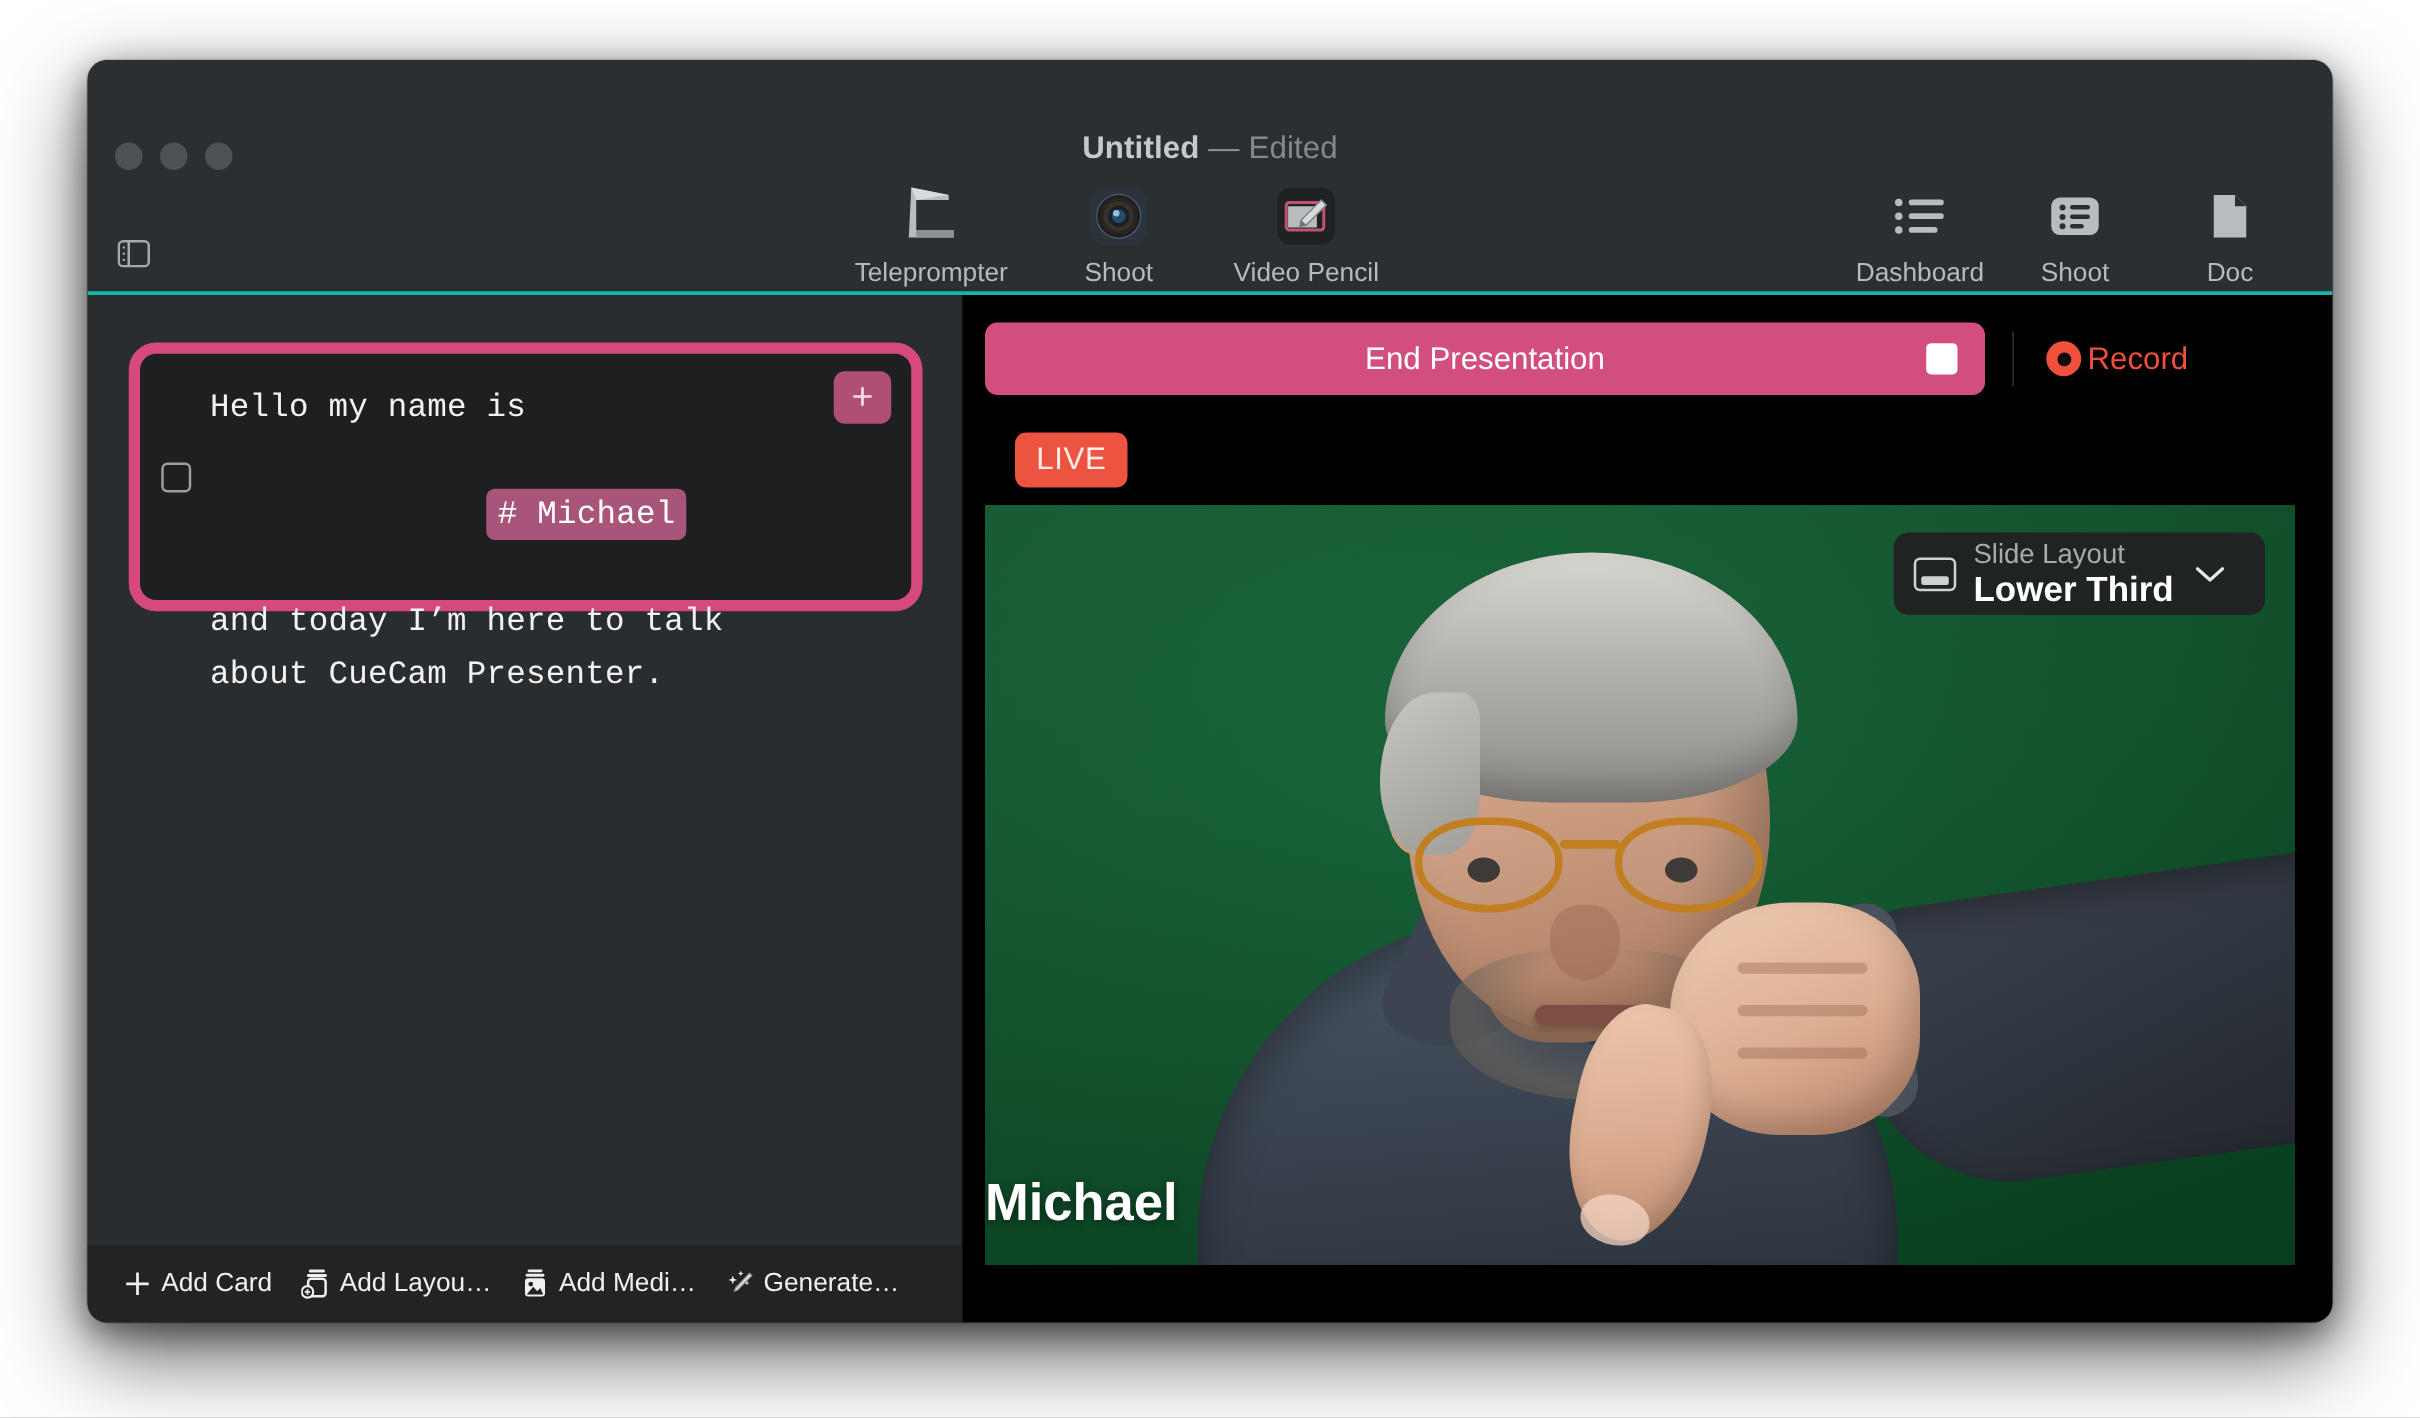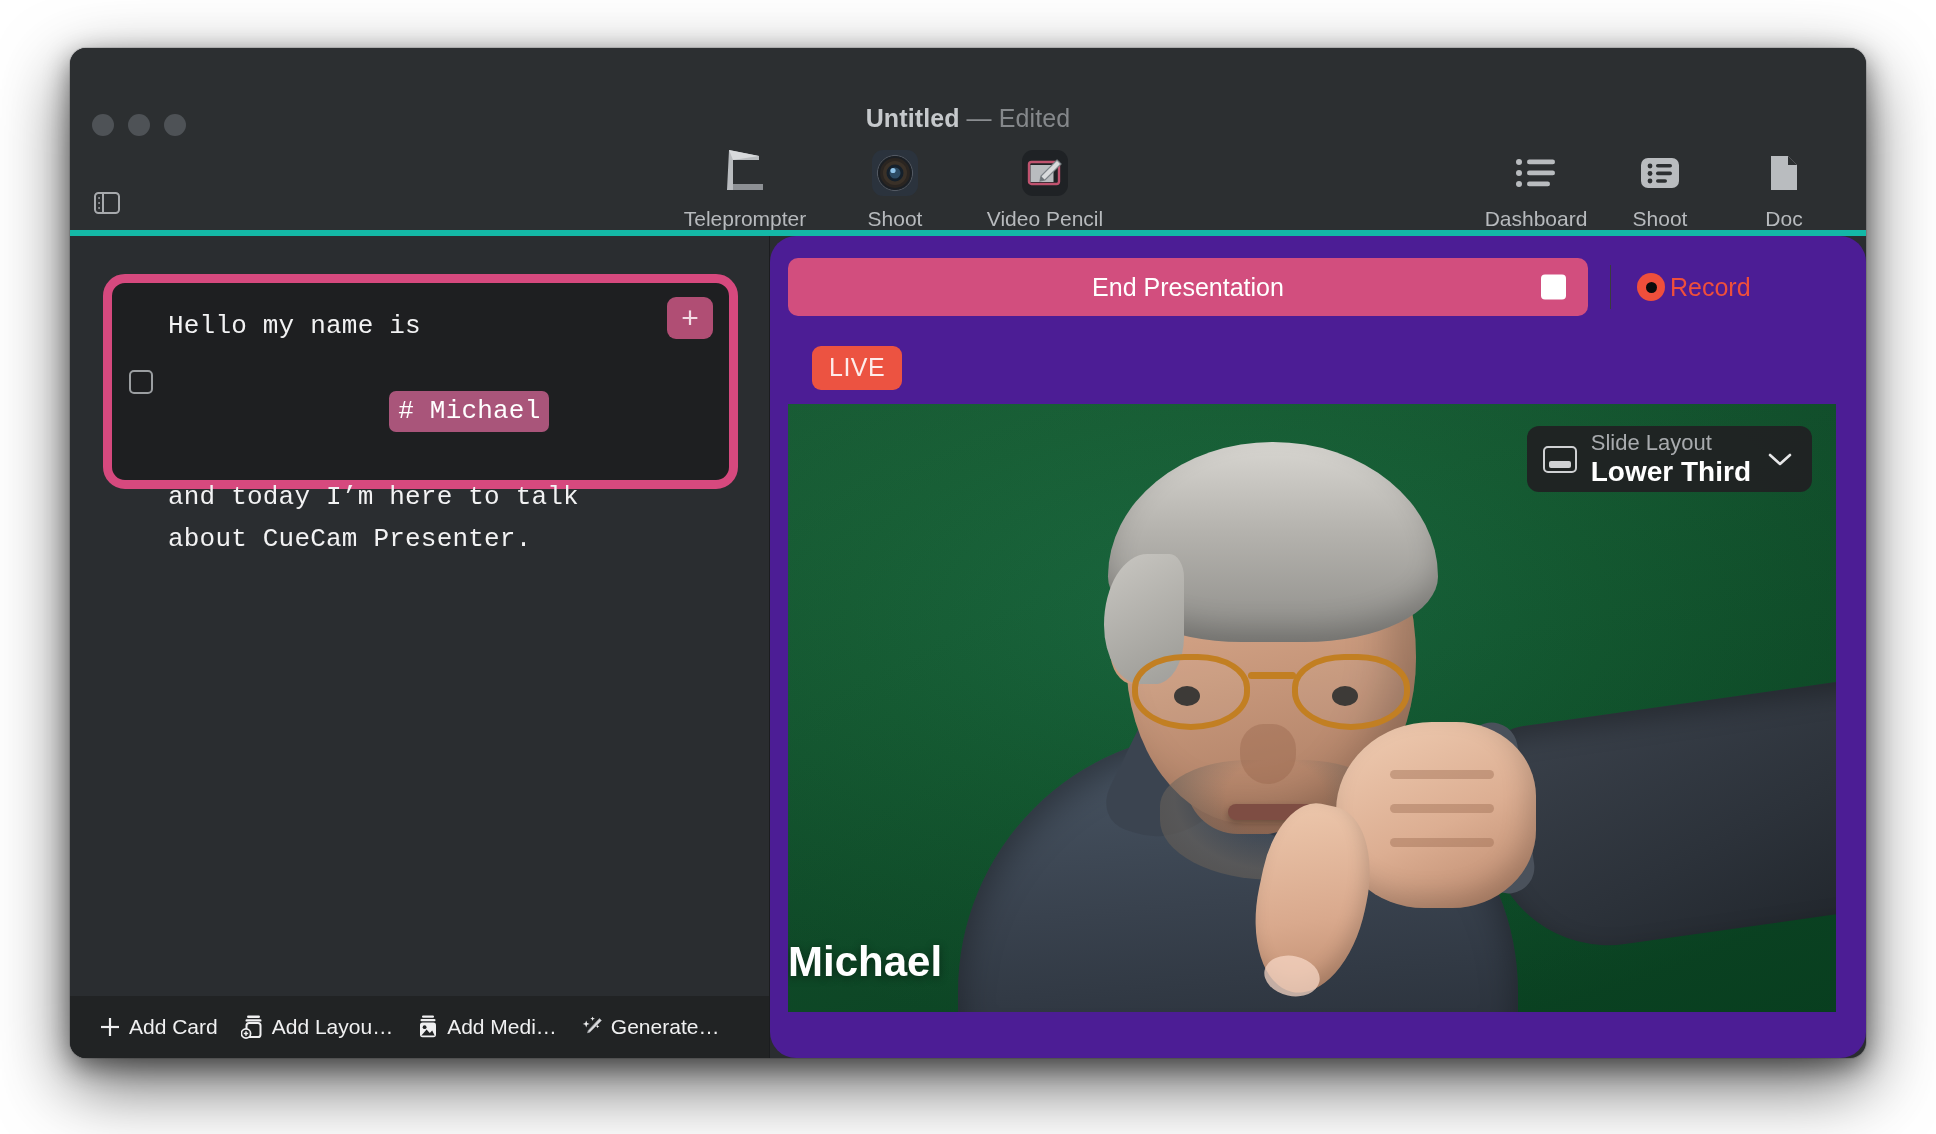--- a/index.html
+++ b/index.html
@@ -24,21 +24,21 @@
     border-radius: 16px;
     box-shadow: 0 26px 70px rgba(0,0,0,0.62),
                 0 8px 26px rgba(0,0,0,0.45),
                 0 0 0 1px rgba(120,120,125,0.22);
     overflow: hidden;
   }
   #titlebar {
     position: absolute; left: 0; top: 0;
     width: 100%; height: 188px;
     background: #2c2f31;
-    border-bottom: 6px solid #14b8a6;
+    border-bottom: 3px solid #14b8a6;
   }
   .traffic {
     position: absolute; top: 66px;
     width: 22px; height: 22px; border-radius: 50%;
     background: #4e5256;
   }
   #tl-close { left: 22px; }
   #tl-min   { left: 58px; }
   #tl-max   { left: 94px; }
 
@@ -103,22 +103,21 @@
   }
   #sidebar {
     position: relative;
     width: 700px; height: 100%;
     background: #2a2d30;
     border-right: 1px solid #1b1d1f;
   }
   #main {
     position: relative;
     flex: 1; height: 100%;
-    background: #4c1d95;
-    border-radius: 26px;
+    background: #000000;
   }
 
   
   #card {
     position: absolute;
     left: 33px; top: 38px;
     width: 635px; height: 215px;
     background: #1e1f21;
     border: 9px solid #d6497e;
     border-radius: 22px;
@@ -424,21 +423,21 @@
   }
 
   
   #slide-layout {
     position: absolute;
     right: 24px; top: 22px;
     height: 66px;
     background: rgba(32,32,34,0.93);
     border-radius: 12px;
     display: flex; align-items: center;
-    padding: 0 19px 0 16px;
+    padding: 0 31px 0 16px;
     gap: 14px;
     cursor: pointer;
   }
   #sl-icon {
     width: 34px; height: 27px;
     border: 2px solid #cfd1d3;
     border-radius: 5px;
     position: relative;
     flex: none;
   }

